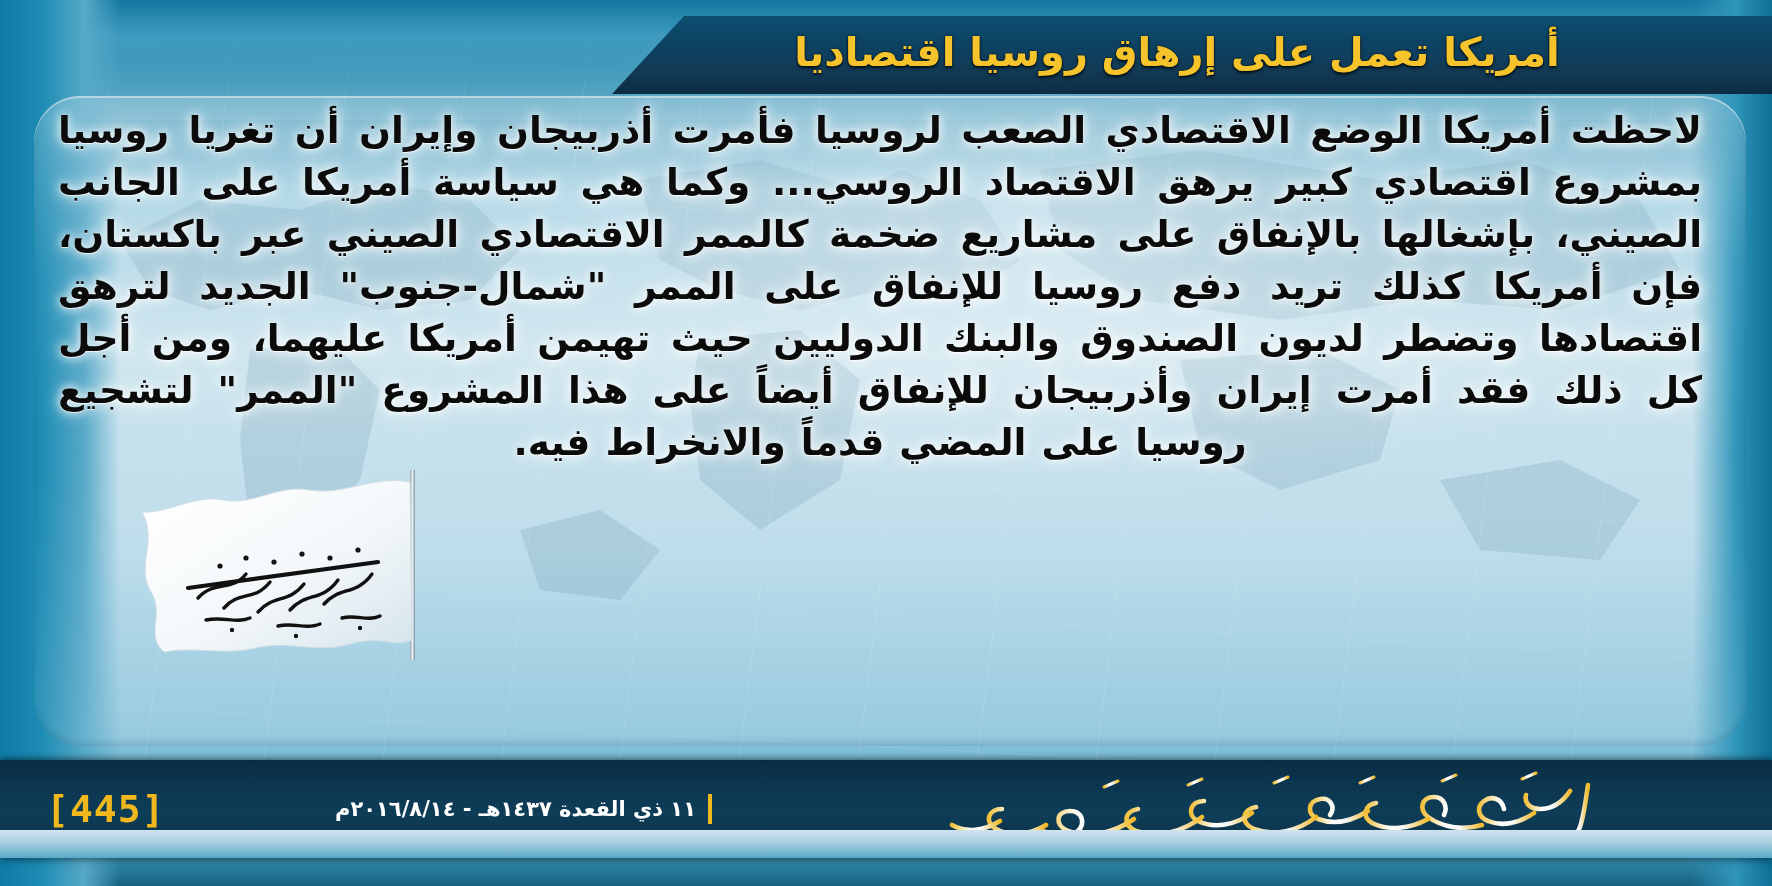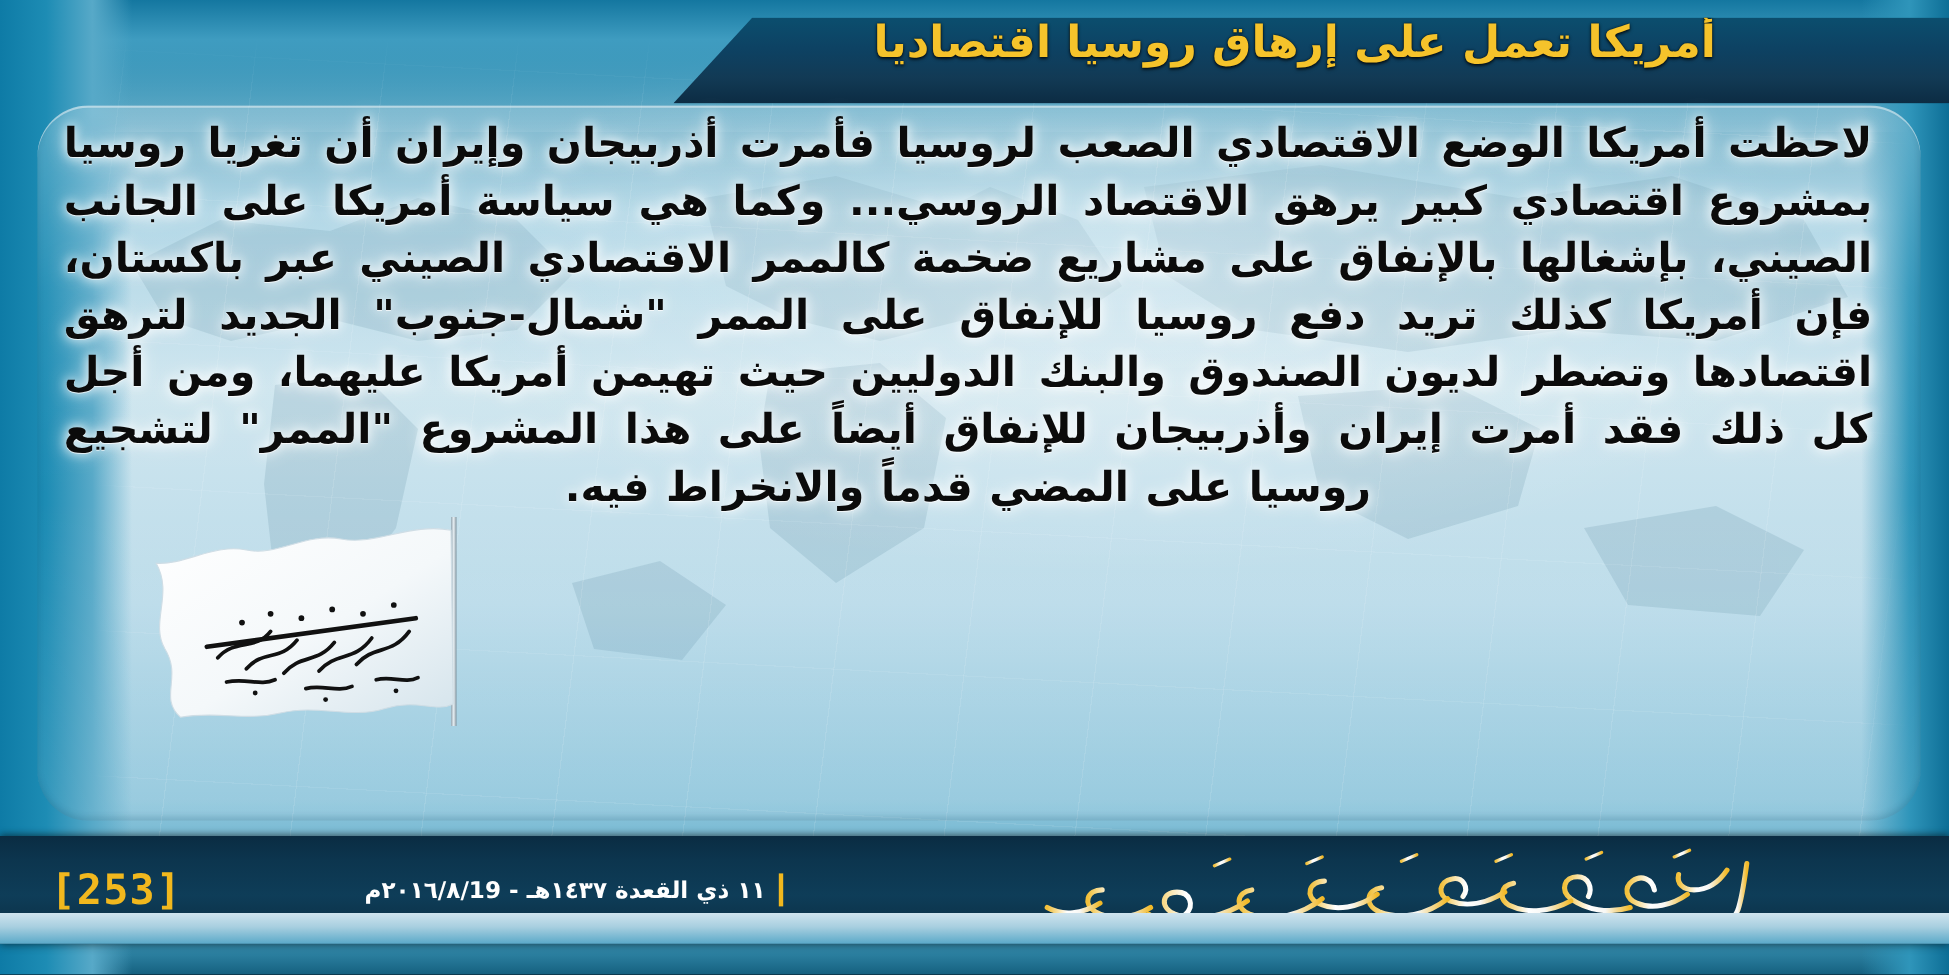--- a/index.html
+++ b/index.html
@@ -53,21 +53,21 @@
     pointer-events:none;
   }
 
   
   .titlebar{
     position:absolute;top:16px;right:0;height:78px;width:1160px;
     background:linear-gradient(180deg,#0b4e6e 0%, #0d4263 36%, #123a55 70%, #0c2c43 100%);
     border-top-left-radius:0;border-bottom-left-radius:0;
     clip-path: polygon(72px 0, 100% 0, 100% 100%, 0 100%);
     box-shadow:0 3px 10px rgba(0,40,60,.45);
-    display:flex;align-items:flex-start;justify-content:center;
+    display:flex;align-items:center;justify-content:center;
   }
   .titlebar .title{
     color:#f5c32b;
     font-size:40px;
     font-weight:700;
     letter-spacing:.5px;
     text-shadow:0 2px 3px rgba(0,0,0,.7), 0 0 2px rgba(0,0,0,.8);
     padding:0 70px 6px 40px;
     white-space:nowrap;
   }
@@ -200,24 +200,24 @@
           <circle cx="230" cy="80" r="2.6"></circle>
         <circle cx="104" cy="160" r="2.2"></circle>
           <circle cx="168" cy="166" r="2.2"></circle>
         <circle cx="232" cy="158" r="2.2"></circle>
       </g>
     </svg>
   </div>
 
   <div class="footer">
 
-    <div class="issue">[253]</div>
+    <div class="issue">[445]</div>
 
     <div class="ref">
-      <div>١١ ذي القعدة ١٤٣٧هـ - ٢٠١٦/٨/19م</div>
+      <div>١١ ذي القعدة ١٤٣٧هـ - ٢٠١٦/٨/١٤م</div>
     </div>
 
     <div class="signature" title="العالم عطاء بن خليل أبو الرشتة">
       <svg viewBox="0 0 700 80" width="100%" height="100%" aria-hidden="true">
         <defs>
           <linearGradient id="calliG" x1="0" y1="0" x2="1" y2="0">
             <stop offset="0%" stop-color="#f2c03a"></stop>
             <stop offset="38%" stop-color="#ffffff"></stop>
             <stop offset="62%" stop-color="#f7f7f4"></stop>
             <stop offset="100%" stop-color="#f2b928"></stop>

